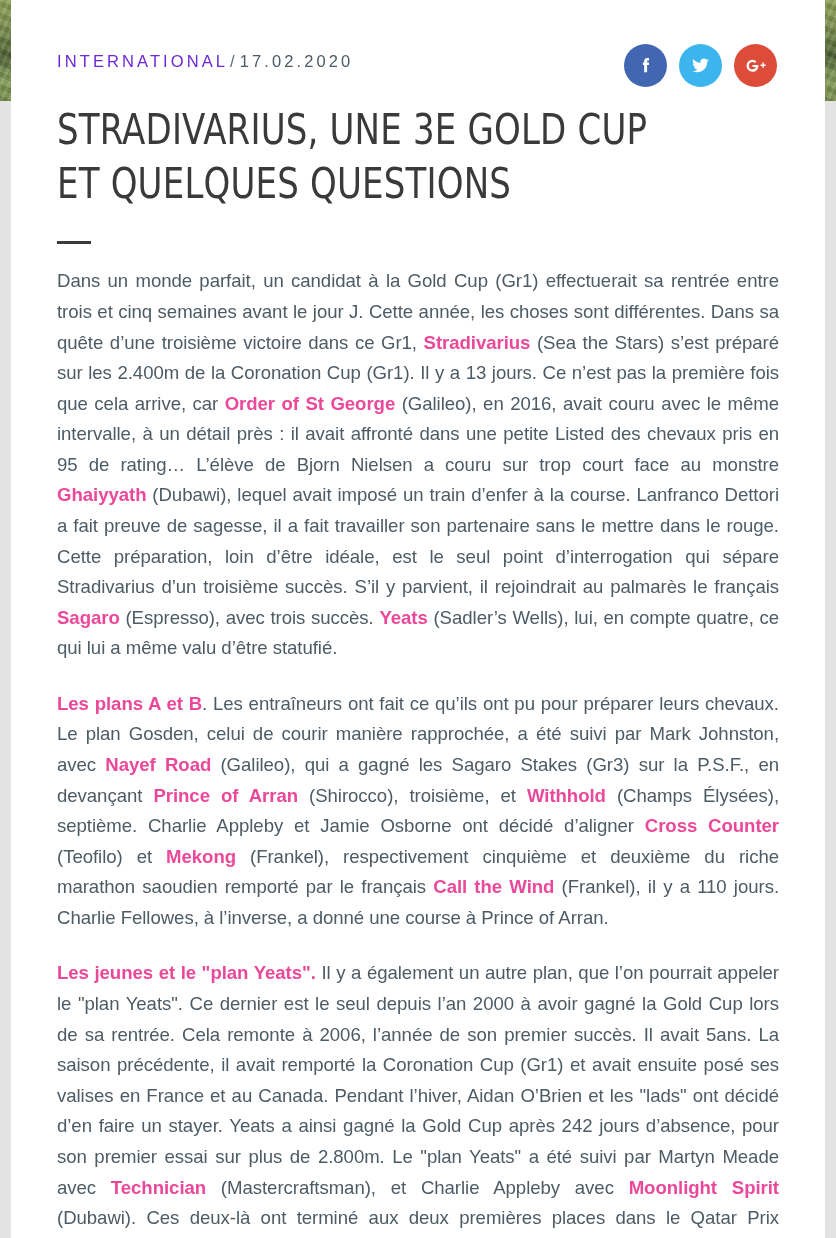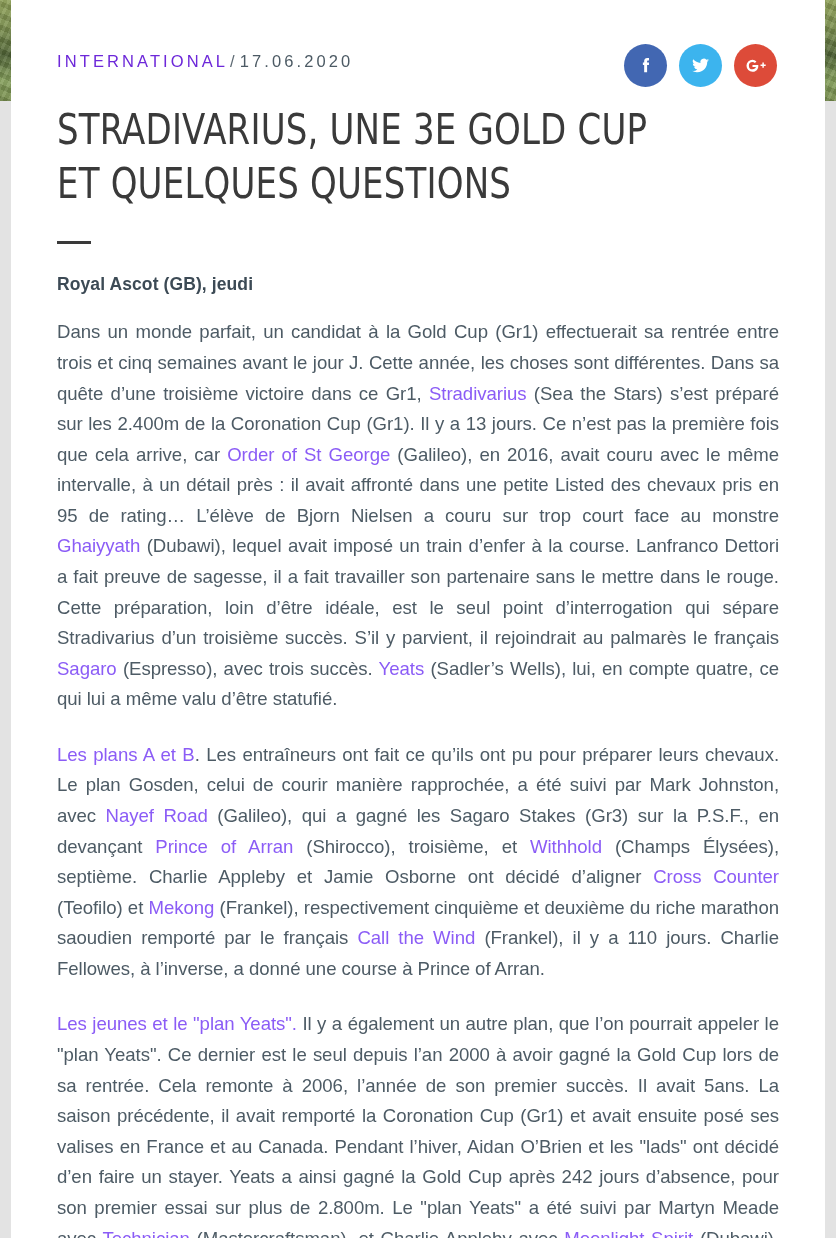--- a/index.html
+++ b/index.html
@@ -87,37 +87,37 @@
     margin: 25px 0 0 0;
     font-size: 18.6px;
     line-height: 1.645;
     color: #4d5b65;
     text-align: justify;
     text-justify: inter-word;
     letter-spacing: -0.05px;
     hyphens: none;
   }
   .body p b, .body p strong {
-    font-weight: 400;
-    color: #8b5cf6;
+    font-weight: 700;
+    color: #ec4899;
   }
   .body p:first-child { margin-top: 22px; }
 </style>
 </head>
 <body>
 
 <div class="page-bg"></div>
 <div class="hero-strip"></div>
 
 <div class="card">
   <div class="inner">
 
     <div class="meta-row">
       <div class="kicker">
-        <span class="cat">INTERNATIONAL</span><span class="sep">/</span><span class="date">17.06.2020</span>
+        <span class="cat">INTERNATIONAL</span><span class="sep">/</span><span class="date">17.02.2020</span>
       </div>
 
       <div class="social">
         <div class="s-btn s-fb">
           <span>
             <svg width="22" height="22" viewBox="0 0 24 24" fill="#ffffff" aria-hidden="true">
               <path d="M15.3 8.1h-2.1V6.7c0-.6.4-.8.7-.8h1.4V3.3h-2C11 3.3 10 4.9 10 6.6v1.5H8.6v2.7H10v7.9h3.2v-7.9h2l.1-2.7z"></path>
             </svg>
           </span>
         </div>
@@ -136,21 +136,20 @@
             </svg>
           </span>
         </div>
       </div>
     </div>
 
     <h1 class="title">Stradivarius, une 3e Gold Cup et quelques questions</h1>
 
     <div class="rule"></div>
 
-    <div class="subhead">Royal Ascot (GB), jeudi</div>
 
     <div class="body">
       <p>Dans un monde parfait, un candidat à la Gold Cup (Gr1) effectuerait sa rentrée entre trois et cinq semaines avant le jour J. Cette année, les choses sont différentes. Dans sa quête d’une troisième victoire dans ce Gr1, <b>Stradivarius</b> (Sea the Stars) s’est préparé sur les 2.400m de la Coronation Cup (Gr1). Il y a 13 jours. Ce n’est pas la première fois que cela arrive, car <b>Order of St George</b> (Galileo), en 2016, avait couru avec le même intervalle, à un détail près : il avait affronté dans une petite Listed des chevaux pris en 95 de rating… L’élève de Bjorn Nielsen a couru sur trop court face au monstre <b>Ghaiyyath</b> (Dubawi), lequel avait imposé un train d’enfer à la course. Lanfranco Dettori a fait preuve de sagesse, il a fait travailler son partenaire sans le mettre dans le rouge. Cette préparation, loin d’être idéale, est le seul point d’interrogation qui sépare Stradivarius d’un troisième succès. S’il y parvient, il rejoindrait au palmarès le français <b>Sagaro</b> (Espresso), avec trois succès. <b>Yeats</b> (Sadler’s Wells), lui, en compte quatre, ce qui lui a même valu d’être statufié.</p>
       <p><b>Les plans A et B</b>. Les entraîneurs ont fait ce qu’ils ont pu pour préparer leurs chevaux. Le plan Gosden, celui de courir manière rapprochée, a été suivi par Mark Johnston, avec <b>Nayef Road</b> (Galileo), qui a gagné les Sagaro Stakes (Gr3) sur la P.S.F., en devançant <b>Prince of Arran</b> (Shirocco), troisième, et <b>Withhold</b> (Champs Élysées), septième. Charlie Appleby et Jamie Osborne ont décidé d’aligner <b>Cross Counter</b> (Teofilo) et <b>Mekong</b> (Frankel), respectivement cinquième et deuxième du riche marathon saoudien remporté par le français <b>Call the Wind</b> (Frankel), il y a 110 jours. Charlie Fellowes, à l’inverse, a donné une course à Prince of Arran.</p>
       <p><b>Les jeunes et le "plan Yeats".</b> Il y a également un autre plan, que l’on pourrait appeler le "plan Yeats". Ce dernier est le seul depuis l’an 2000 à avoir gagné la Gold Cup lors de sa rentrée. Cela remonte à 2006, l’année de son premier succès. Il avait 5ans. La saison précédente, il avait remporté la Coronation Cup (Gr1) et avait ensuite posé ses valises en France et au Canada. Pendant l’hiver, Aidan O’Brien et les "lads" ont décidé d’en faire un stayer. Yeats a ainsi gagné la Gold Cup après 242 jours d’absence, pour son premier essai sur plus de 2.800m. Le "plan Yeats" a été suivi par Martyn Meade avec <b>Technician</b> (Mastercraftsman), et Charlie Appleby avec <b>Moonlight Spirit</b> (Dubawi). Ces deux-là ont terminé aux deux premières places dans le Qatar Prix Chaudenay (Gr2). Technician s’est offert ensuite son premier Gr1, dans le Prix Royal Oak, alors que Moonlight Spirit a été castré pendant l’hiver. Tous deux constituent la principale opposition à Stradivarius.</p>
     </div>
 
   </div>
 </div>
 

